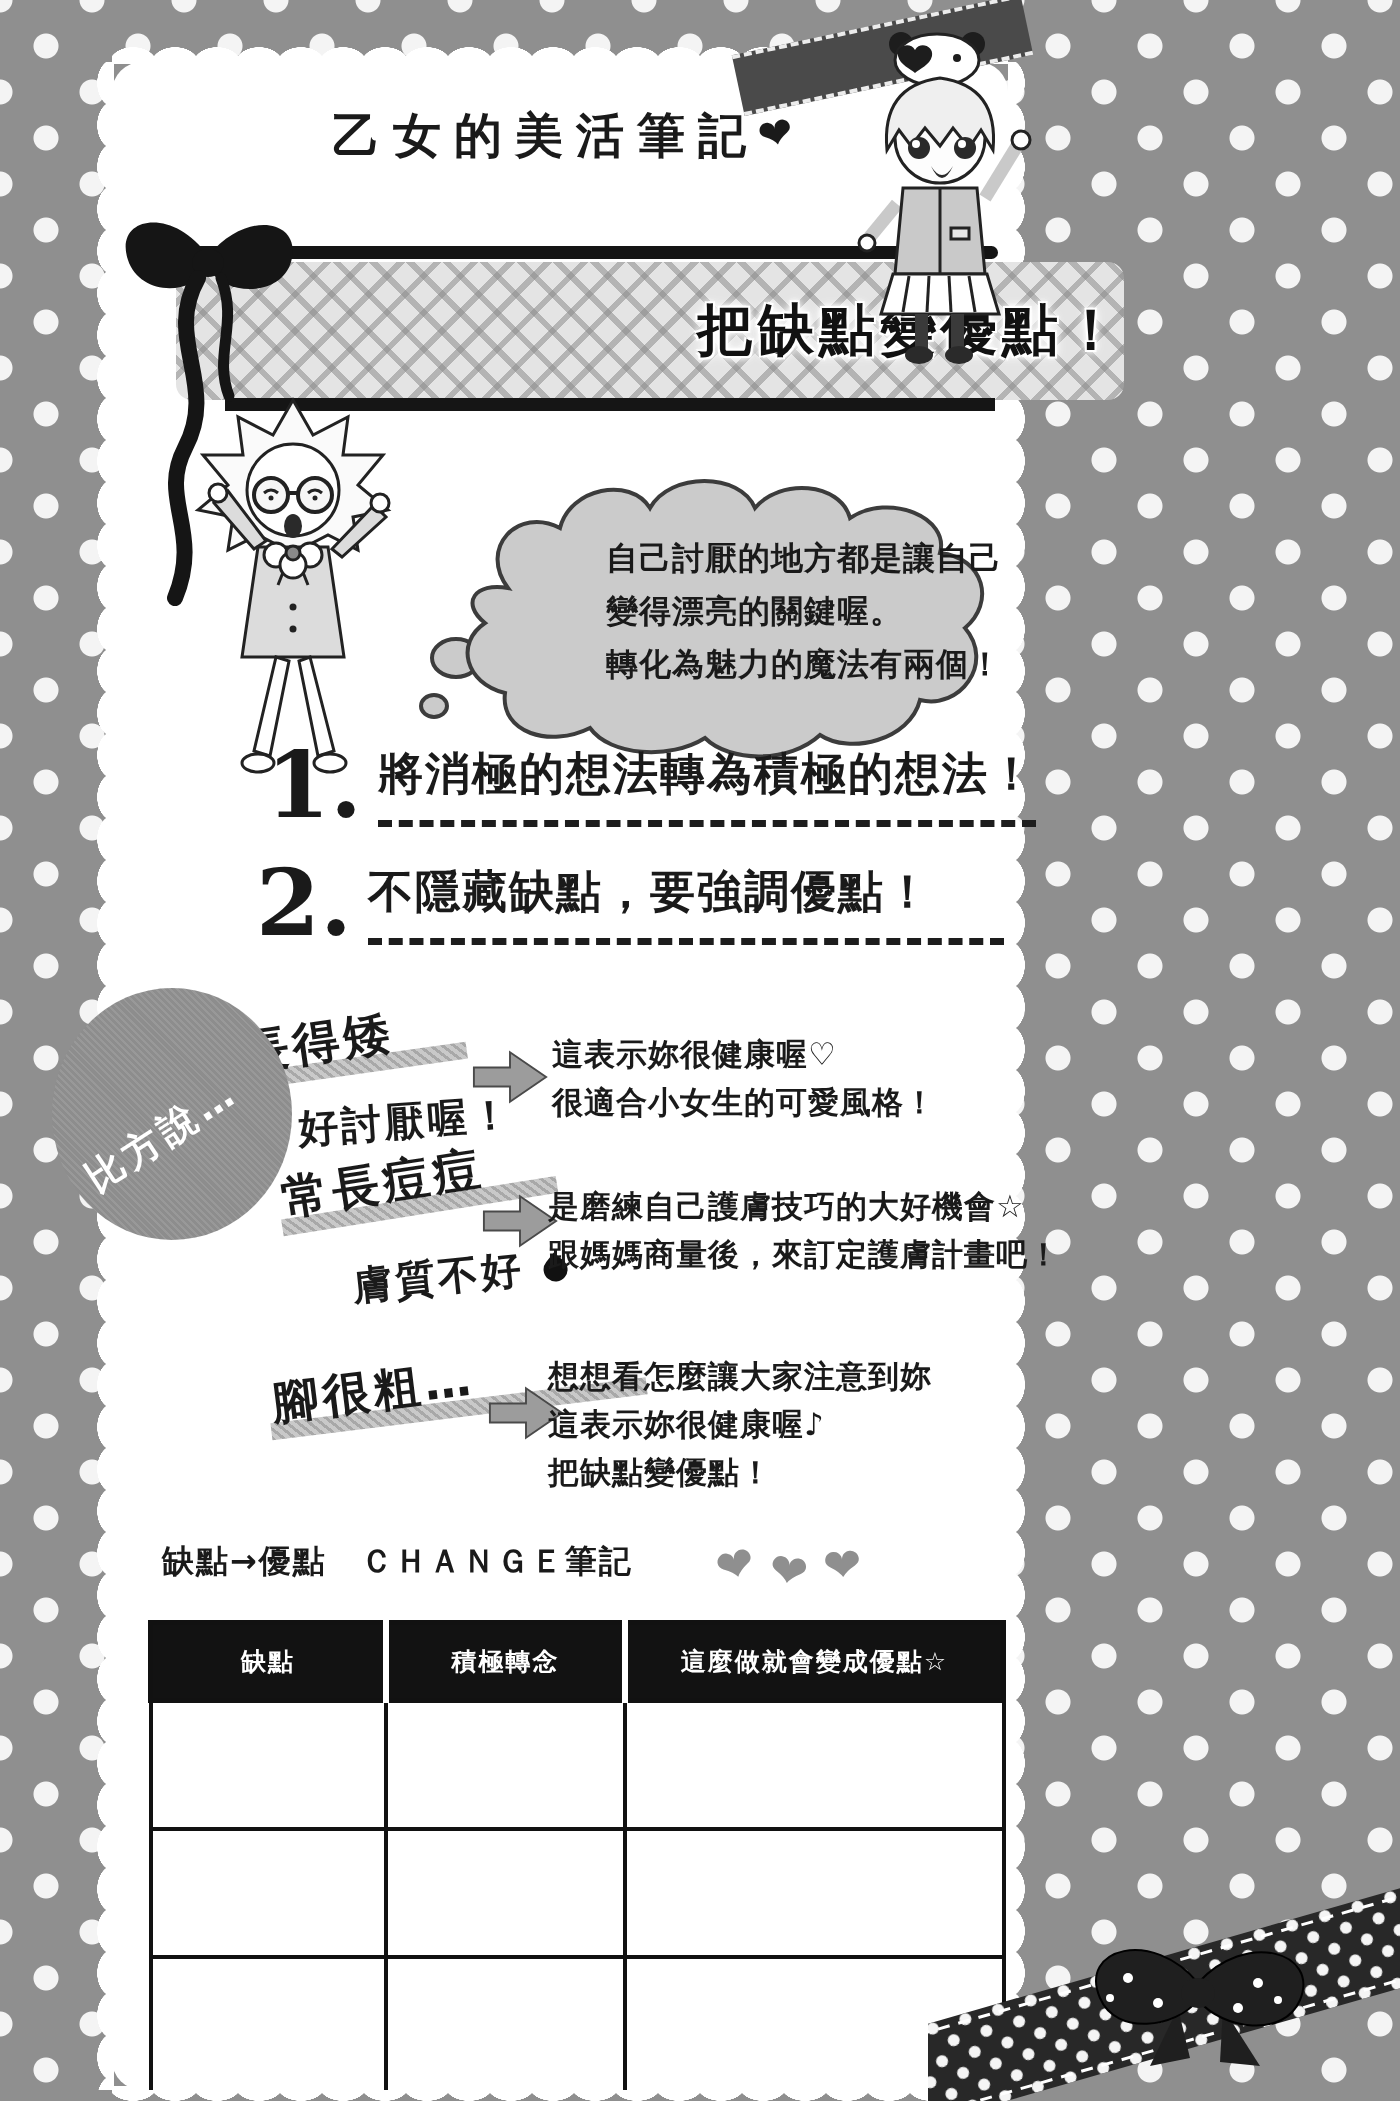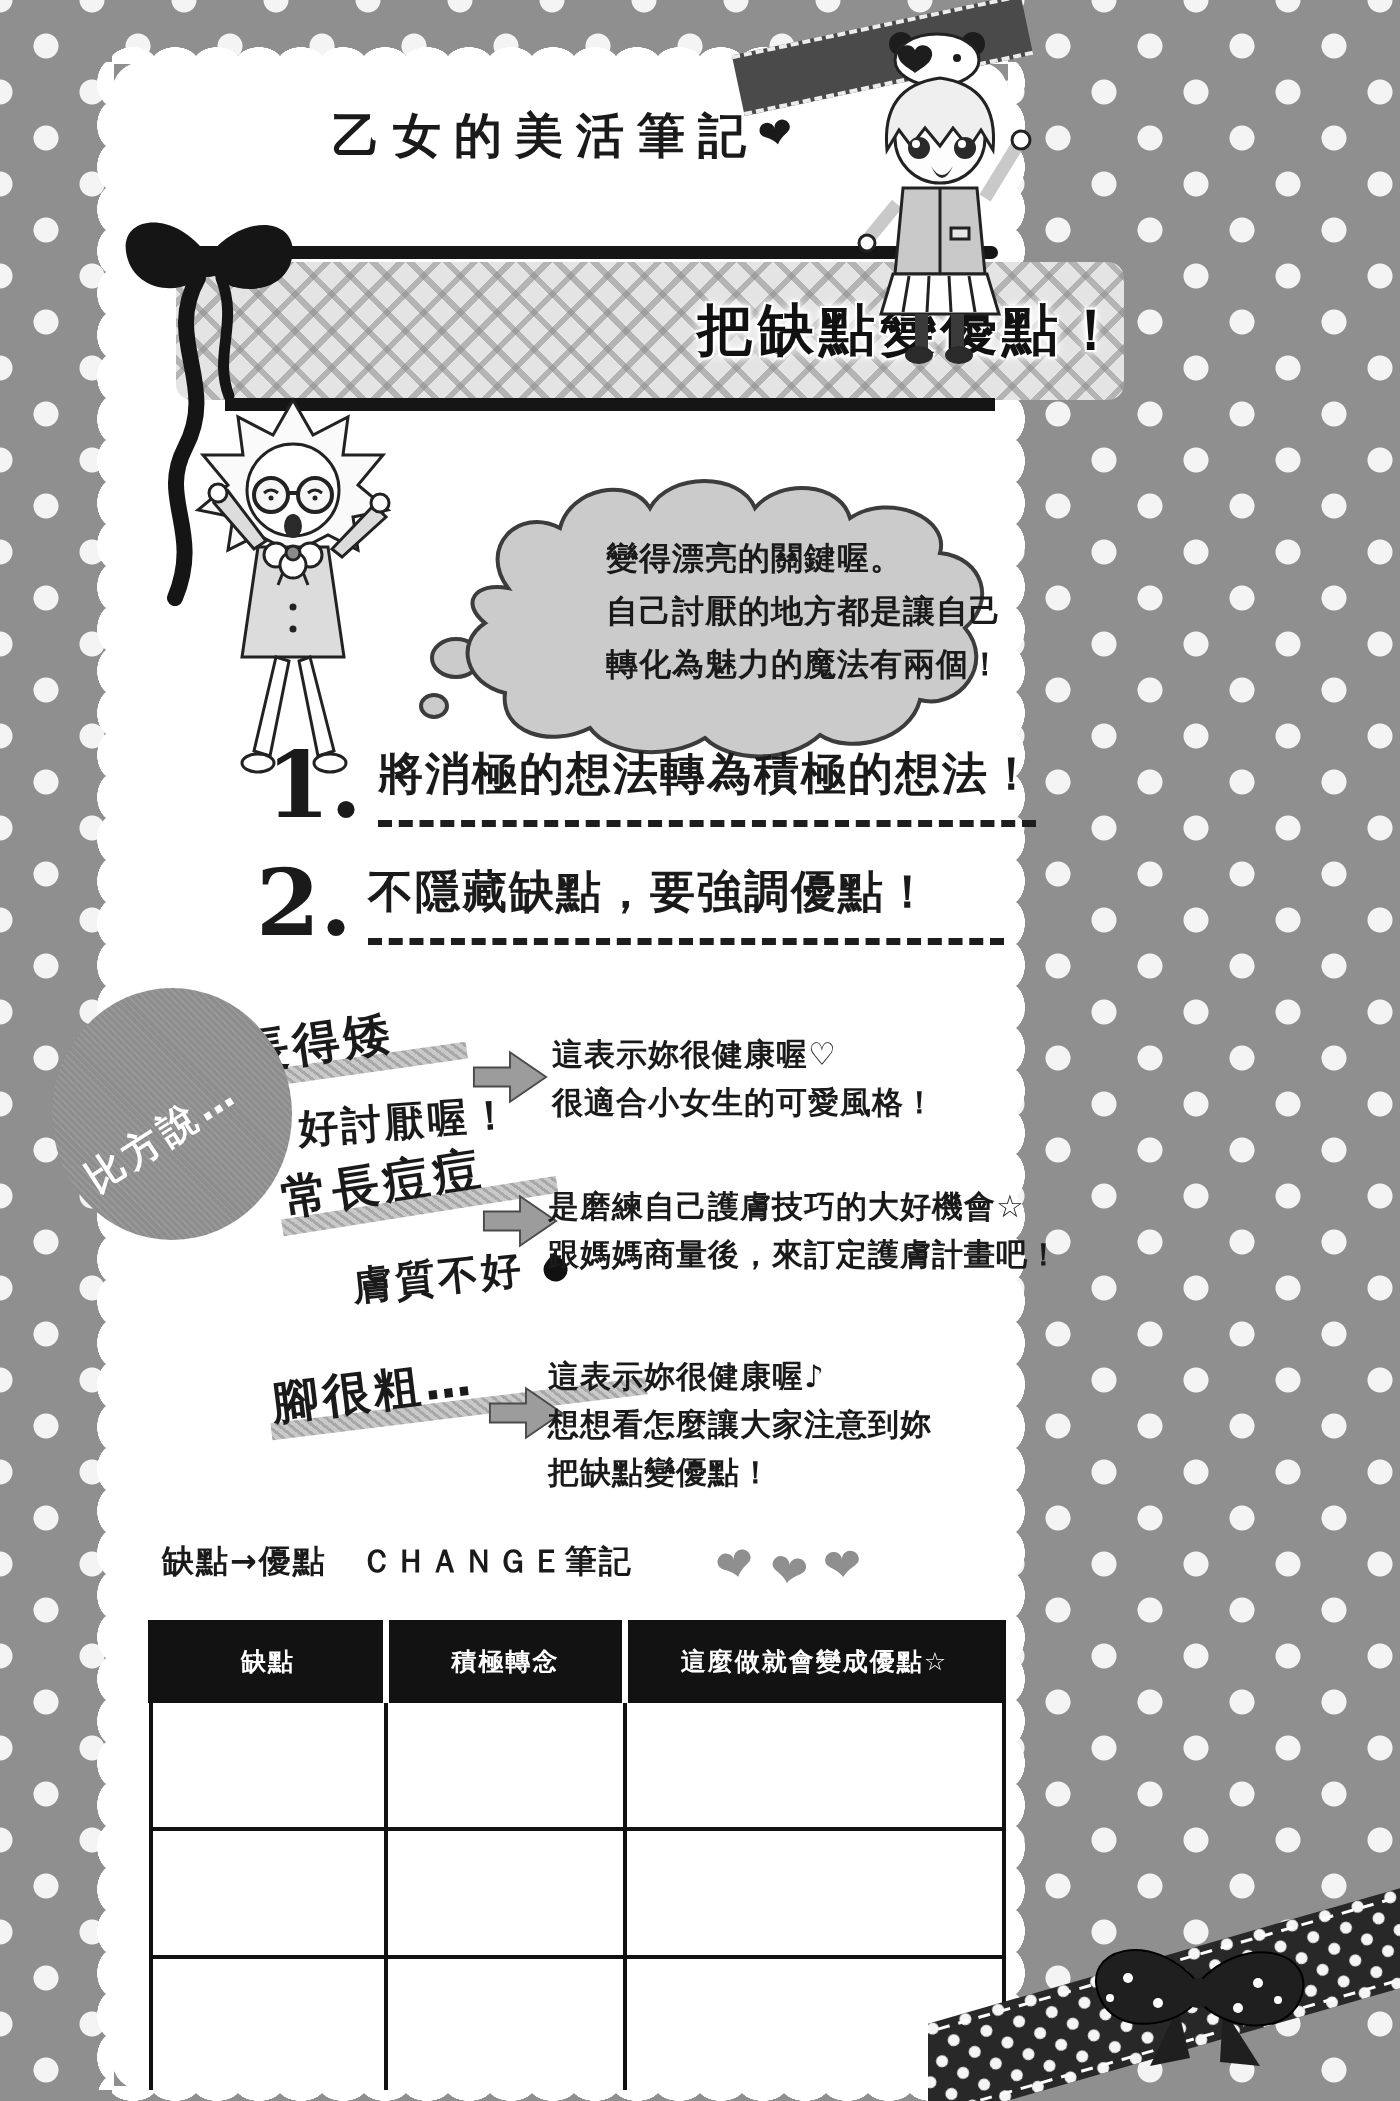--- a/index.html
+++ b/index.html
@@ -215,22 +215,22 @@
   <svg width="572" height="320" viewBox="0 0 572 320">
     <ellipse cx="18" cy="210" rx="24" ry="19" fill="#cbcbcb" stroke="#3c3c3c" stroke-width="4"></ellipse>
     <ellipse cx="-4" cy="258" rx="13" ry="11" fill="#cbcbcb" stroke="#3c3c3c" stroke-width="4"></ellipse>
     <path d="M70,140 C40,100 80,58 122,80 C132,40 192,28 212,60 C232,24 302,24 317,60
              C342,30 402,34 412,70 C452,44 512,70 502,105 C547,110 557,155 527,180
              C557,215 522,262 482,252 C472,292 412,307 382,287 C352,315 292,315 267,290
              C232,312 172,308 152,280 C112,300 62,285 67,245 C27,235 17,195 47,175
              C22,155 37,134 70,140 Z" fill="#cbcbcb" stroke="#3c3c3c" stroke-width="4"></path>
   </svg>
   <div class="bubble-text">
+    <div>自己討厭的地方都是讓自己</div>
     <div>變得漂亮的關鍵喔。</div>
-    <div>自己討厭的地方都是讓自己</div>
     <div>轉化為魅力的魔法有兩個！</div>
   </div>
 </div>
 
 <div class="tip tip-1">
   <span class="tip-num">1.</span>
   <span class="tip-text">將消極的想法轉為積極的想法！</span>
 </div>
 <div class="tip tip-2">
   <span class="tip-num">2.</span>
@@ -259,22 +259,22 @@
 <div class="pos pos-2">
   <div>是磨練自己護膚技巧的大好機會☆</div>
   <div>跟媽媽商量後，來訂定護膚計畫吧！</div>
 </div>
 
 <div class="flaw flaw-3 flaw-long">腳很粗…</div>
 <svg class="arrow arrow-3" viewBox="0 0 80 62">
   <path d="M2 21 H40 V5 L78 31 L40 57 V41 H2 Z" fill="#9c9c9c" stroke="#4a4a4a" stroke-width="2"></path>
 </svg>
 <div class="pos pos-3">
+  <div>想想看怎麼讓大家注意到妳</div>
   <div>這表示妳很健康喔♪</div>
-  <div>想想看怎麼讓大家注意到妳</div>
   <div>把缺點變優點！</div>
 </div>
 
 <div class="note-title">缺點→優點　ＣＨＡＮＧＥ筆記</div>
 <div class="note-hearts">
   <span>❤</span>
   <span>❤</span>
   <span>❤</span>
 </div>
 

